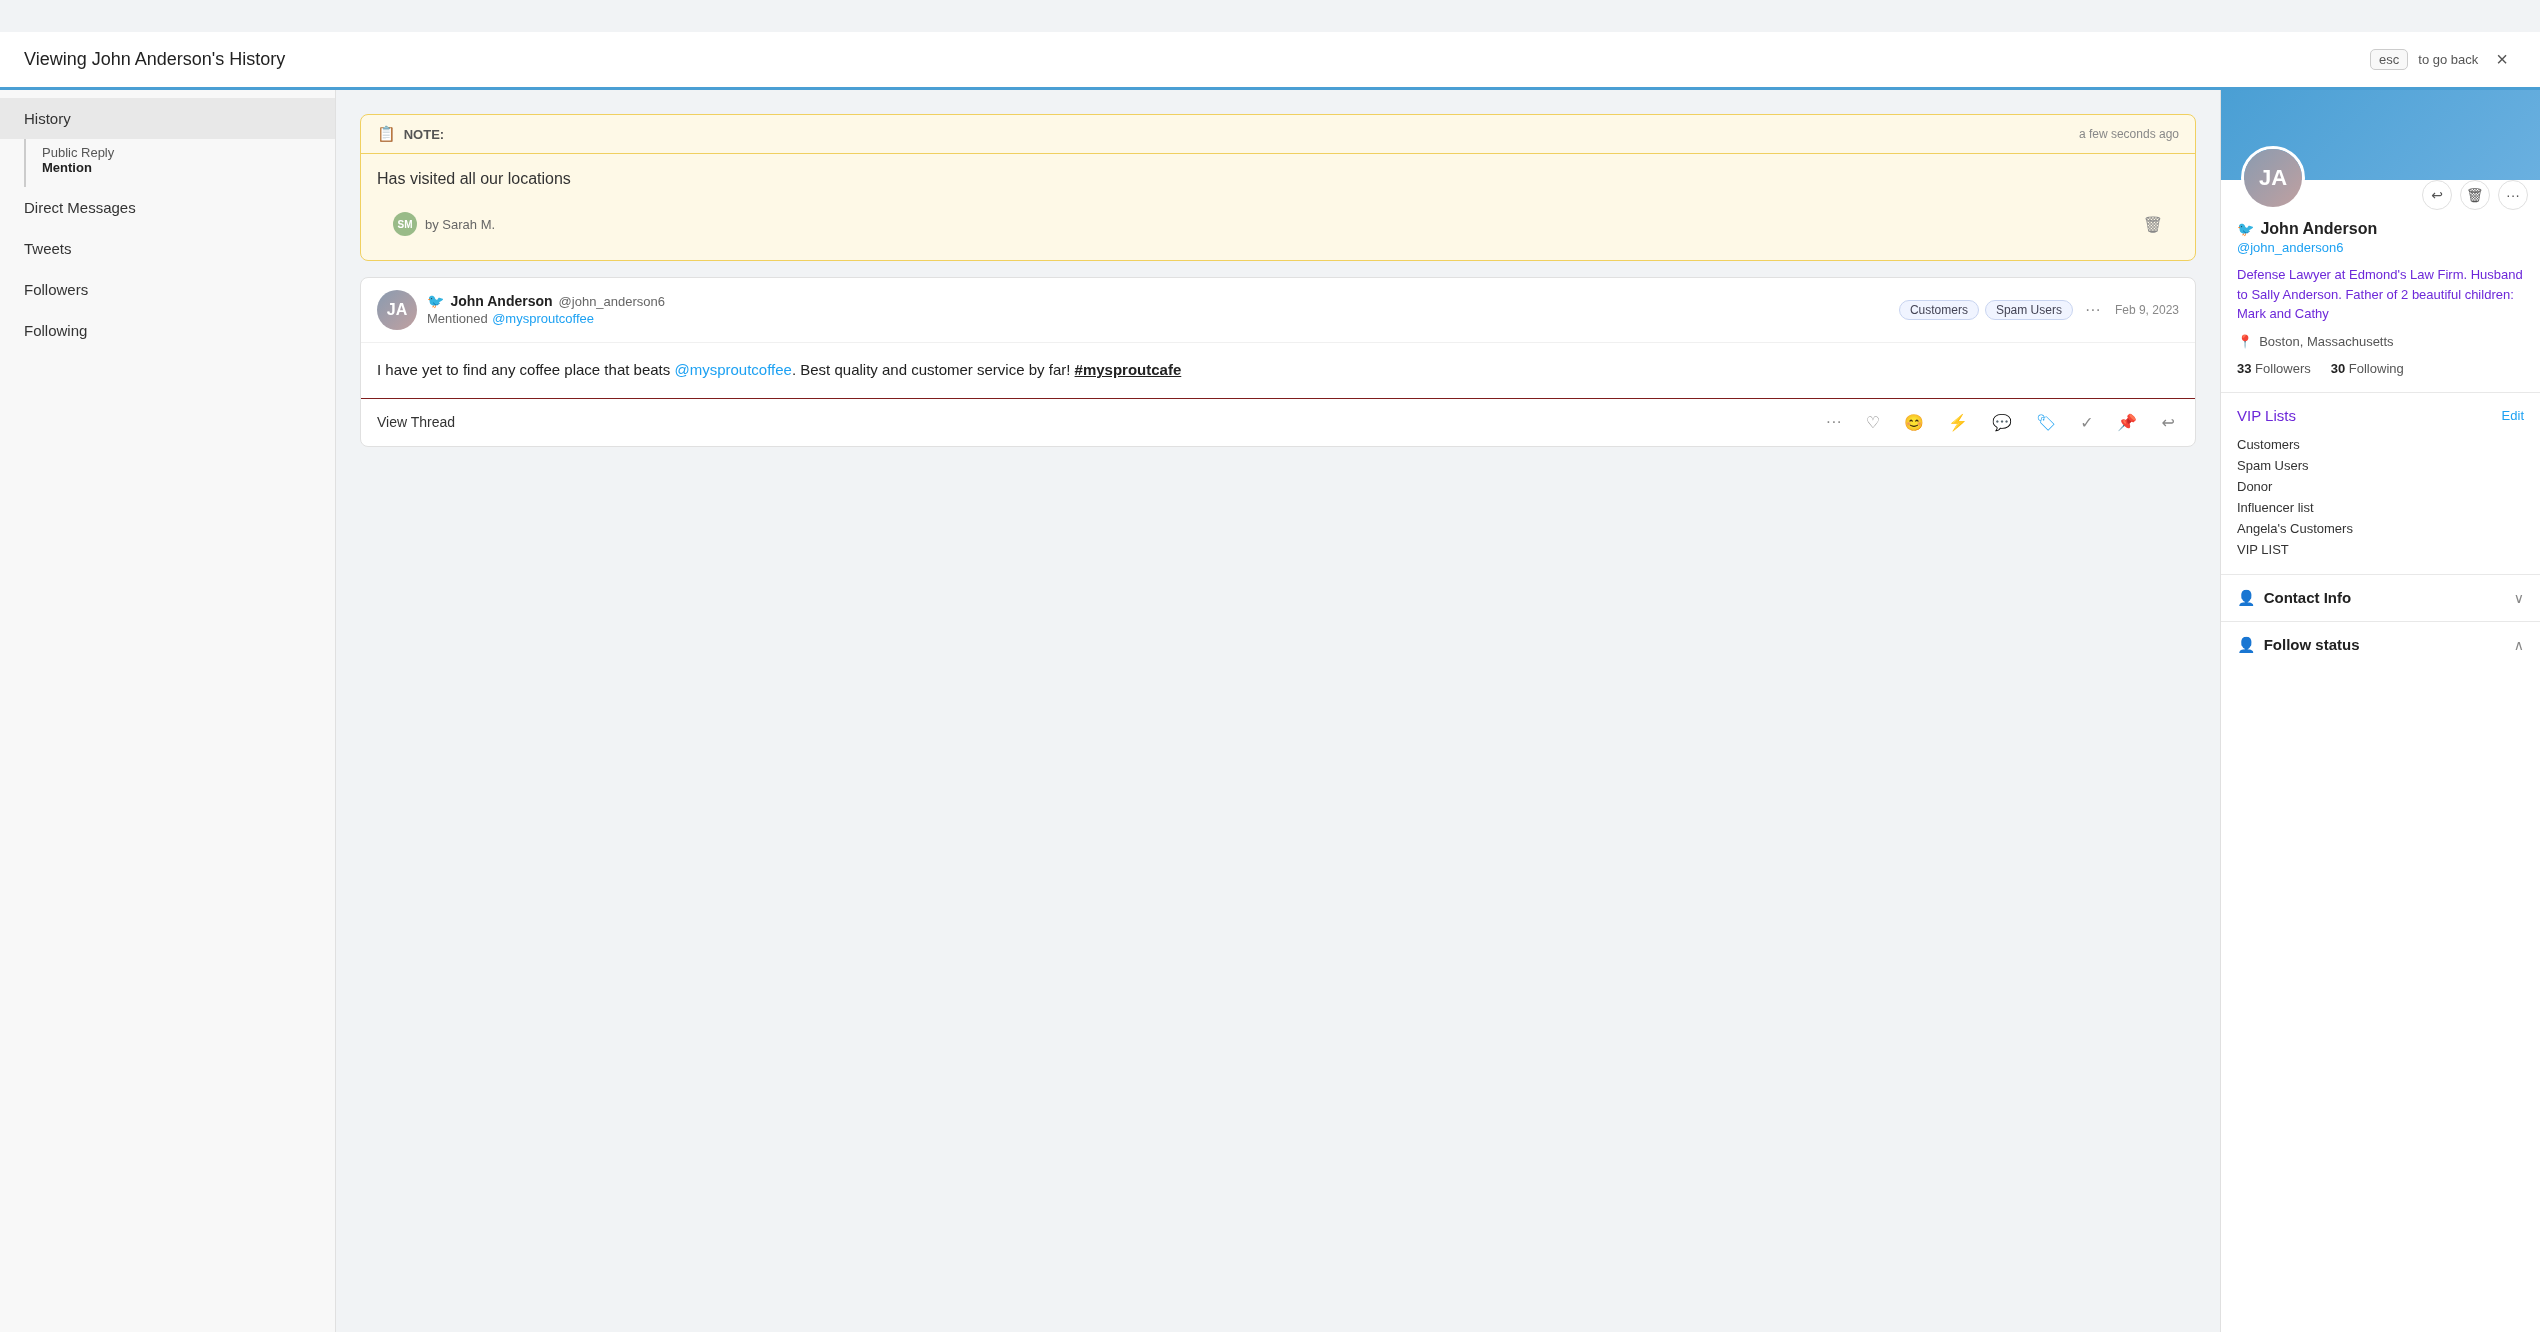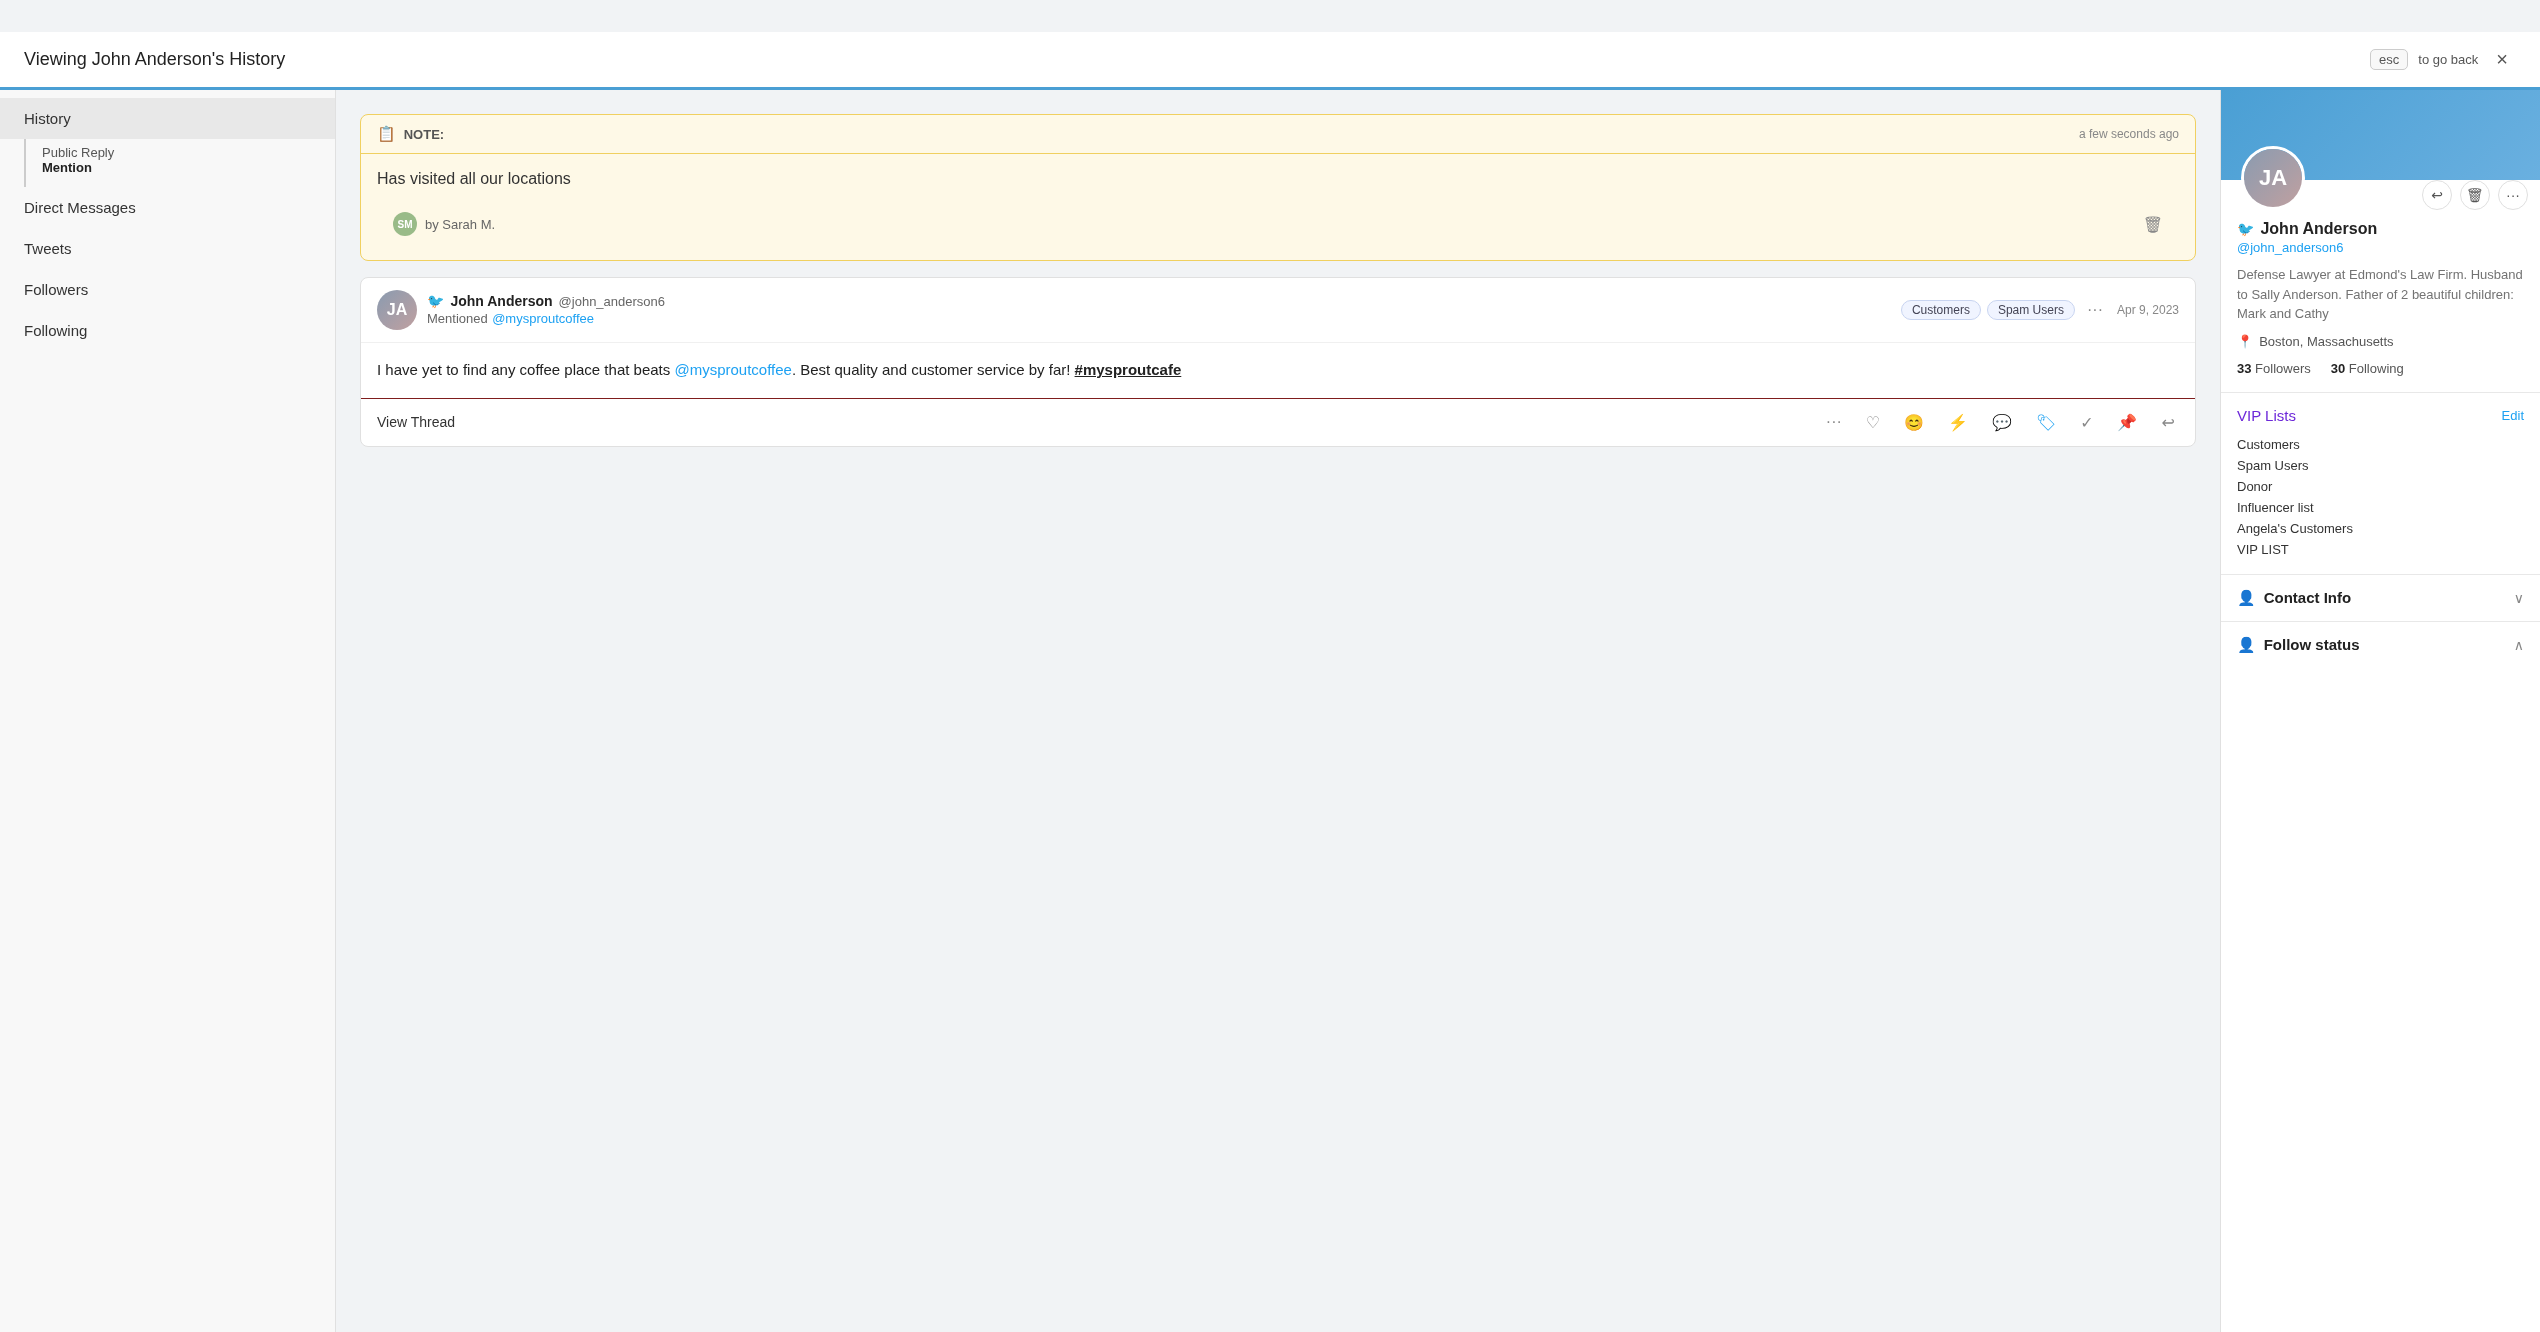--- a/index.html
+++ b/index.html
@@ -67,21 +67,21 @@
     .right-panel { width: 320px; background: #fff; border-left: 1px solid #e0e0e0; overflow-y: auto; flex-shrink: 0; }
     .profile-banner { height: 90px; background: linear-gradient(135deg, #4a9fd4, #6ab0e0); position: relative; }
     .profile-avatar { position: absolute; bottom: -30px; left: 20px; width: 64px; height: 64px; border-radius: 50%; border: 3px solid #fff; background: #ccc; overflow: hidden; }
     .profile-avatar-placeholder { width: 100%; height: 100%; background: linear-gradient(135deg, #8a9bb0, #c0a0a0); display: flex; align-items: center; justify-content: center; font-size: 22px; color: #fff; font-weight: 700; }
     .profile-actions { position: absolute; bottom: -30px; right: 12px; display: flex; gap: 8px; }
     .profile-action-btn { background: #fff; border: 1px solid #e0e0e0; border-radius: 50%; width: 30px; height: 30px; display: flex; align-items: center; justify-content: center; cursor: pointer; font-size: 14px; color: #555; }
     .profile-info { padding: 40px 16px 16px; }
     .profile-name-row { display: flex; align-items: center; gap: 6px; margin-bottom: 2px; }
     .profile-name { font-size: 16px; font-weight: 700; color: #222; }
     .profile-handle { font-size: 13px; color: #1da1f2; margin-bottom: 10px; }
-    .profile-bio { font-size: 13px; color: #737373; line-height: 1.5; margin-bottom: 10px; }
+    .profile-bio { font-size: 13px; color: #6d28d9; line-height: 1.5; margin-bottom: 10px; }
     .profile-location { display: flex; align-items: center; gap: 6px; font-size: 13px; color: #555; margin-bottom: 12px; }
     .profile-stats { display: flex; gap: 20px; font-size: 13px; color: #555; margin-bottom: 0; }
     .stat-count { font-weight: 700; color: #222; }
     
     
     .section { border-top: 1px solid #e8e8e8; padding: 14px 16px; }
     .section-header { display: flex; align-items: center; justify-content: space-between; margin-bottom: 10px; }
     .section-title { font-size: 15px; font-weight: 400; color: #6d28d9; }
     .section-edit { font-size: 13px; color: #1da1f2; cursor: pointer; text-decoration: none; }
     .vip-list-item { font-size: 13px; color: #333; padding: 3px 0; }
@@ -173,21 +173,21 @@
                 <span class="tweet-action-link"> <span>@mysproutcoffee</span></span>
               </div>
             </div>
           </div>
           <div style="display:flex; align-items:center; gap:8px;">
             <div class="tweet-badges">
               <span class="badge">Customers</span>
               <span class="badge">Spam Users</span>
               <button class="badge-more">···</button>
             </div>
-            <span class="tweet-date">Apr 9, 2023</span>
+            <span class="tweet-date">Feb 9, 2023</span>
           </div>
         </div>
         <div class="tweet-body">
           <span>I have yet to find any coffee place that beats </span><a href="#" class="tweet-link"><span>@mysproutcoffee</span></a><span>. Best quality and customer service by far! </span><span class="tweet-hashtag">#mysproutcafe</span>
         </div>
         <div class="tweet-actions-bar">
           <button class="view-thread-btn">View Thread</button>
           <div class="action-icons">
             <button class="action-icon">···</button>
             <button class="action-icon">♡</button>

